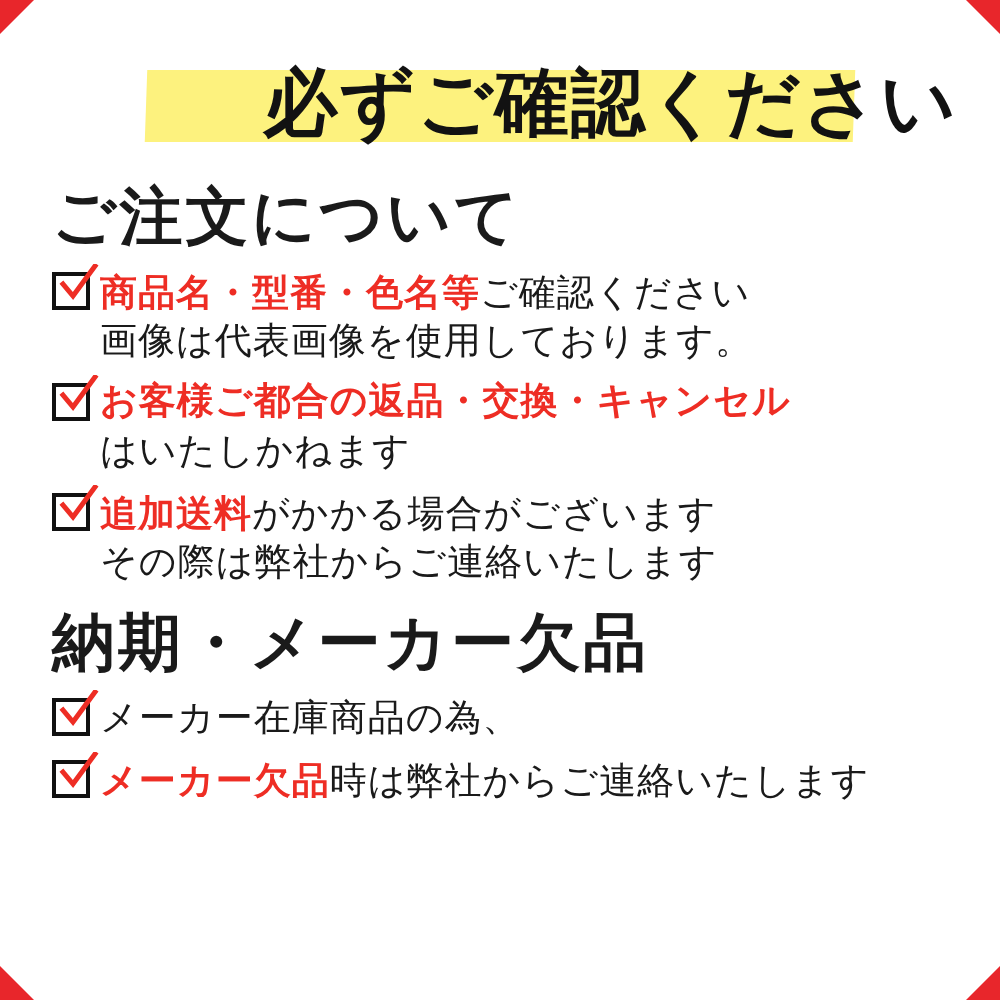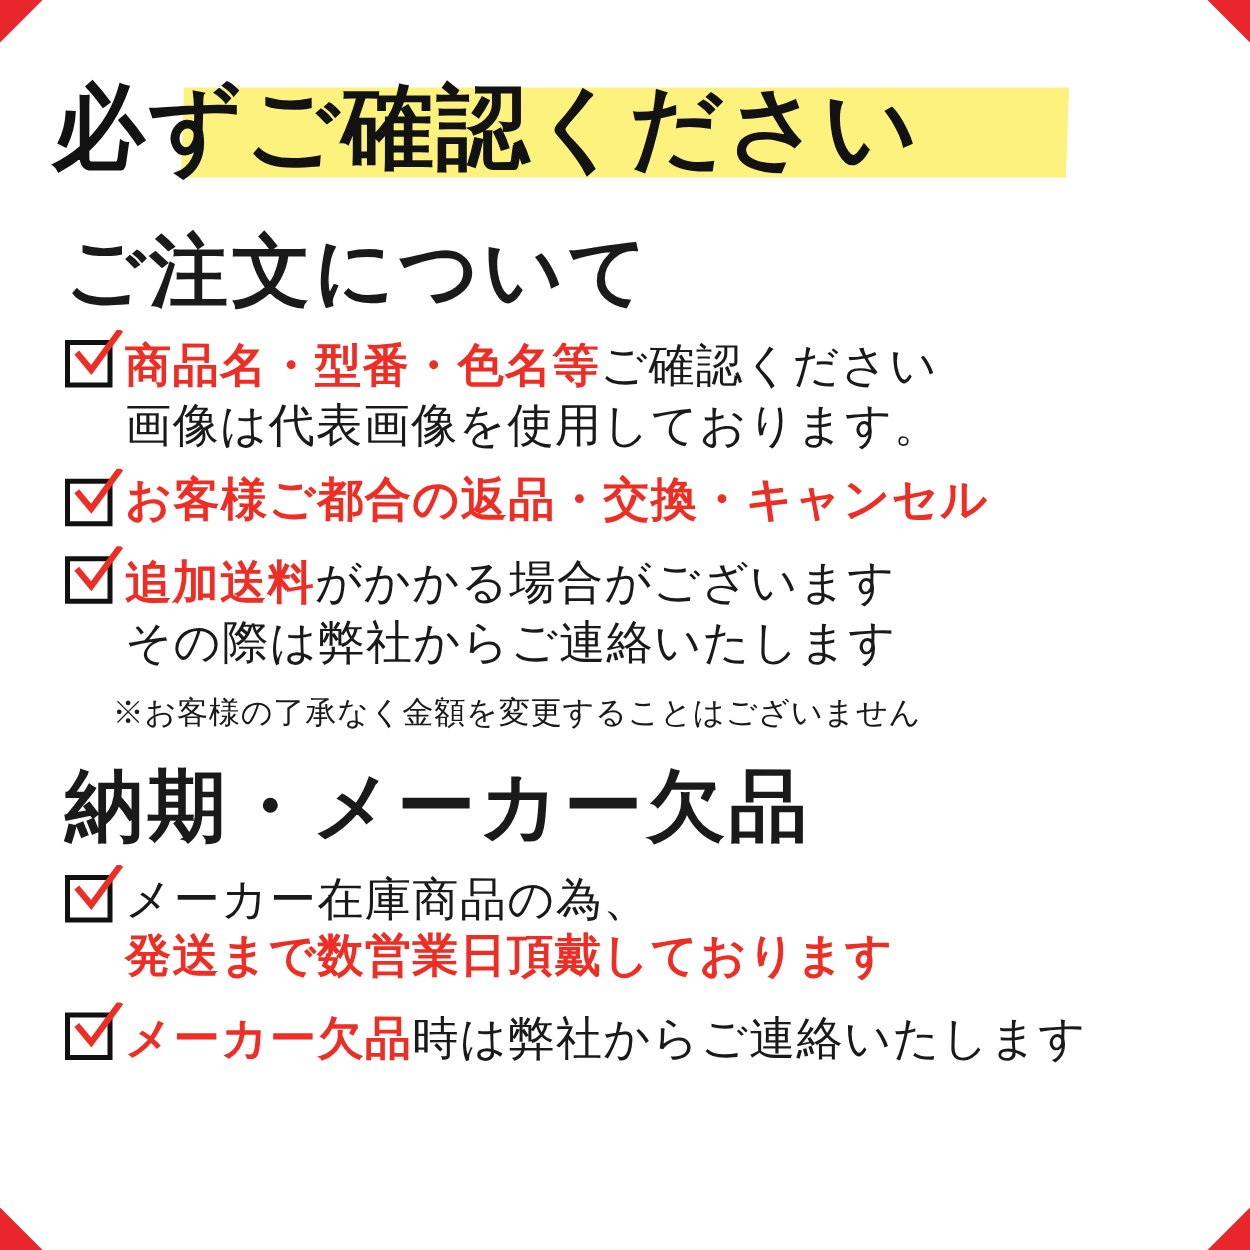--- a/index.html
+++ b/index.html
@@ -45,21 +45,21 @@
 
   .page {
     position: absolute;
     inset: 0;
     padding: 40px 42px 0 42px;
     box-sizing: border-box;
   }
 
   
   .headline-wrap {
-    text-align: left;
+    text-align: right;
     margin: 12px 0 0 0;
     position: relative;
     height: 108px;
   }
   .headline-hl {
     position: absolute;
     left: 104px;
     right: 104px;
     top: 18px;
     height: 72px;
@@ -173,51 +173,50 @@
 
     <div class="item">
       <div class="check">
         <div class="box"></div>
         <svg class="tick" viewBox="0 0 42 42" aria-hidden="true">
           <polyline points="6,20 16,32 38,2" fill="none" stroke="#ee2d24" stroke-width="5" stroke-linecap="square"></polyline>
         </svg>
       </div>
       <div class="lines">
         <div class="line red">お客様ご都合の返品・交換・キャンセル</div>
+        <div class="line">はいたしかねます</div>
       </div>
     </div>
 
     <div class="item">
       <div class="check">
         <div class="box"></div>
         <svg class="tick" viewBox="0 0 42 42" aria-hidden="true">
           <polyline points="6,20 16,32 38,2" fill="none" stroke="#ee2d24" stroke-width="5" stroke-linecap="square"></polyline>
         </svg>
       </div>
       <div class="lines">
         <div class="line"><span class="red">追加送料</span><span>がかかる場合がございます</span></div>
         <div class="line">その際は弊社からご連絡いたします</div>
       </div>
     </div>
-    <div class="note">※お客様の了承なく金額を変更することはございません</div>
   </div>
 
   <div>
     <div class="section-title">納期・メーカー欠品</div>
 
     <div class="item">
       <div class="check">
         <div class="box"></div>
         <svg class="tick" viewBox="0 0 42 42" aria-hidden="true">
           <polyline points="6,20 16,32 38,2" fill="none" stroke="#ee2d24" stroke-width="5" stroke-linecap="square"></polyline>
         </svg>
       </div>
       <div class="lines">
         <div class="line">メーカー在庫商品の為、</div>
-        <div class="line red">発送まで数営業日頂戴しております</div>
       </div>
     </div>
 
     <div class="item">
       <div class="check">
         <div class="box"></div>
         <svg class="tick" viewBox="0 0 42 42" aria-hidden="true">
           <polyline points="6,20 16,32 38,2" fill="none" stroke="#ee2d24" stroke-width="5" stroke-linecap="square"></polyline>
         </svg>
       </div>

